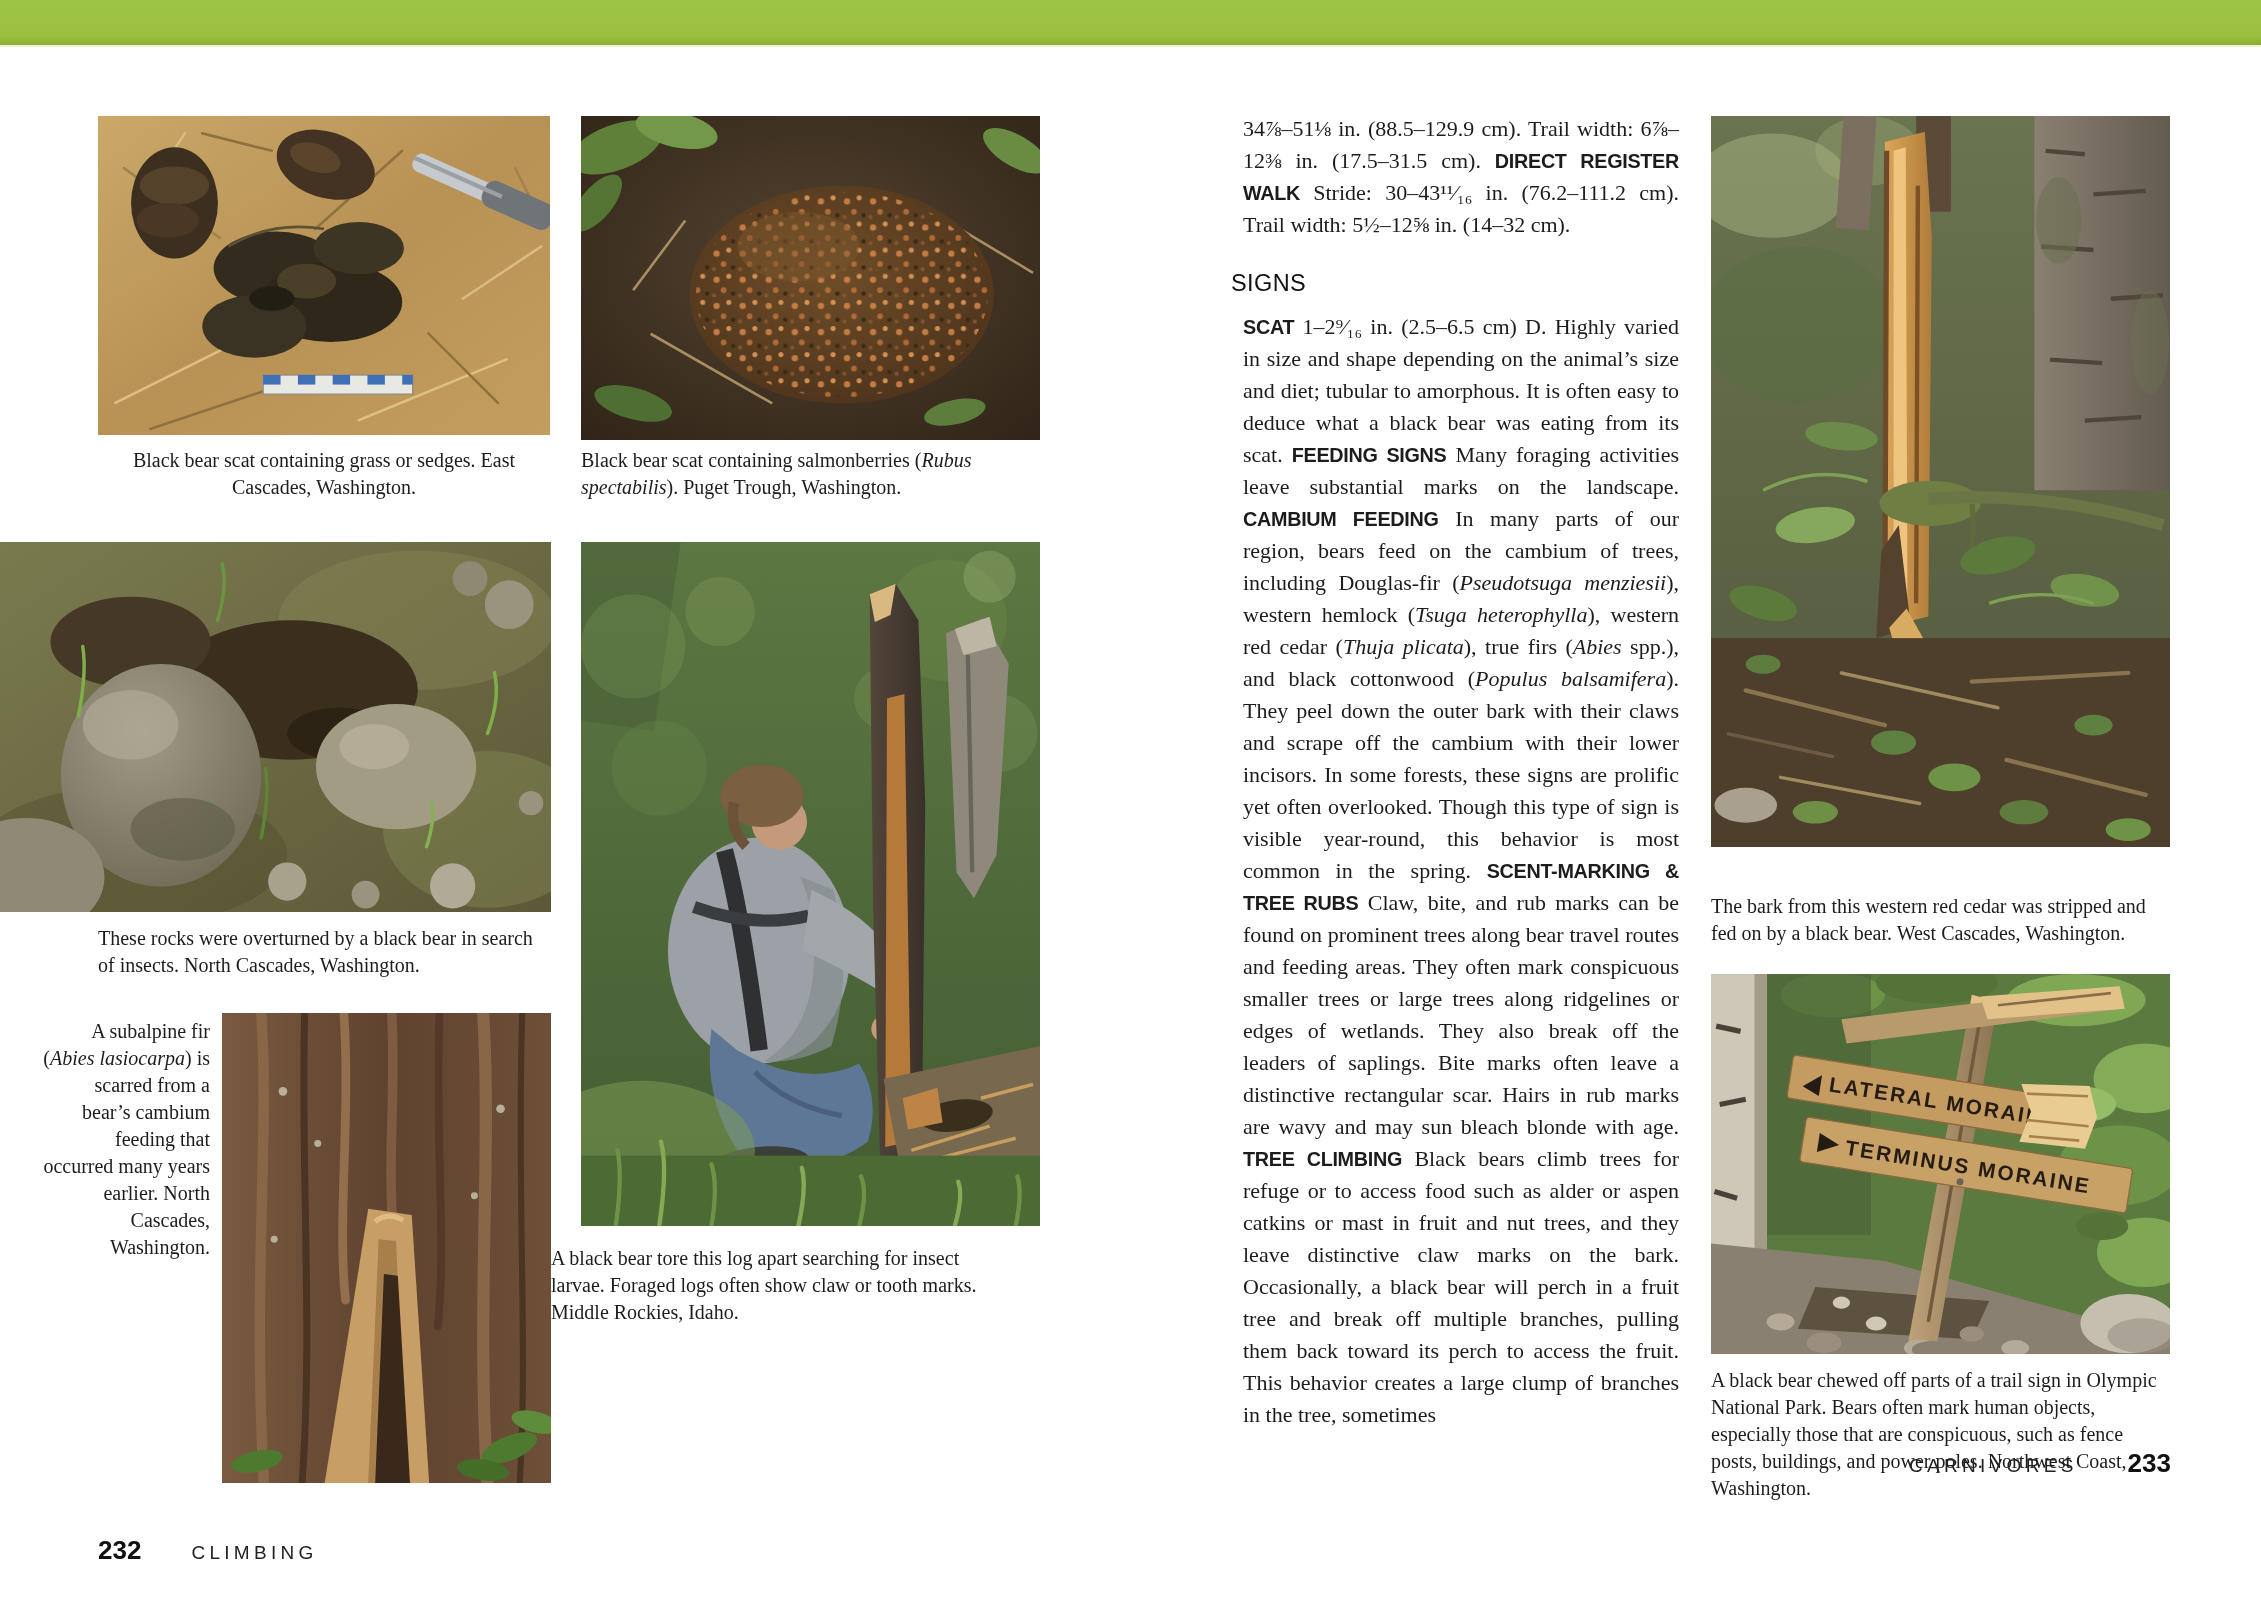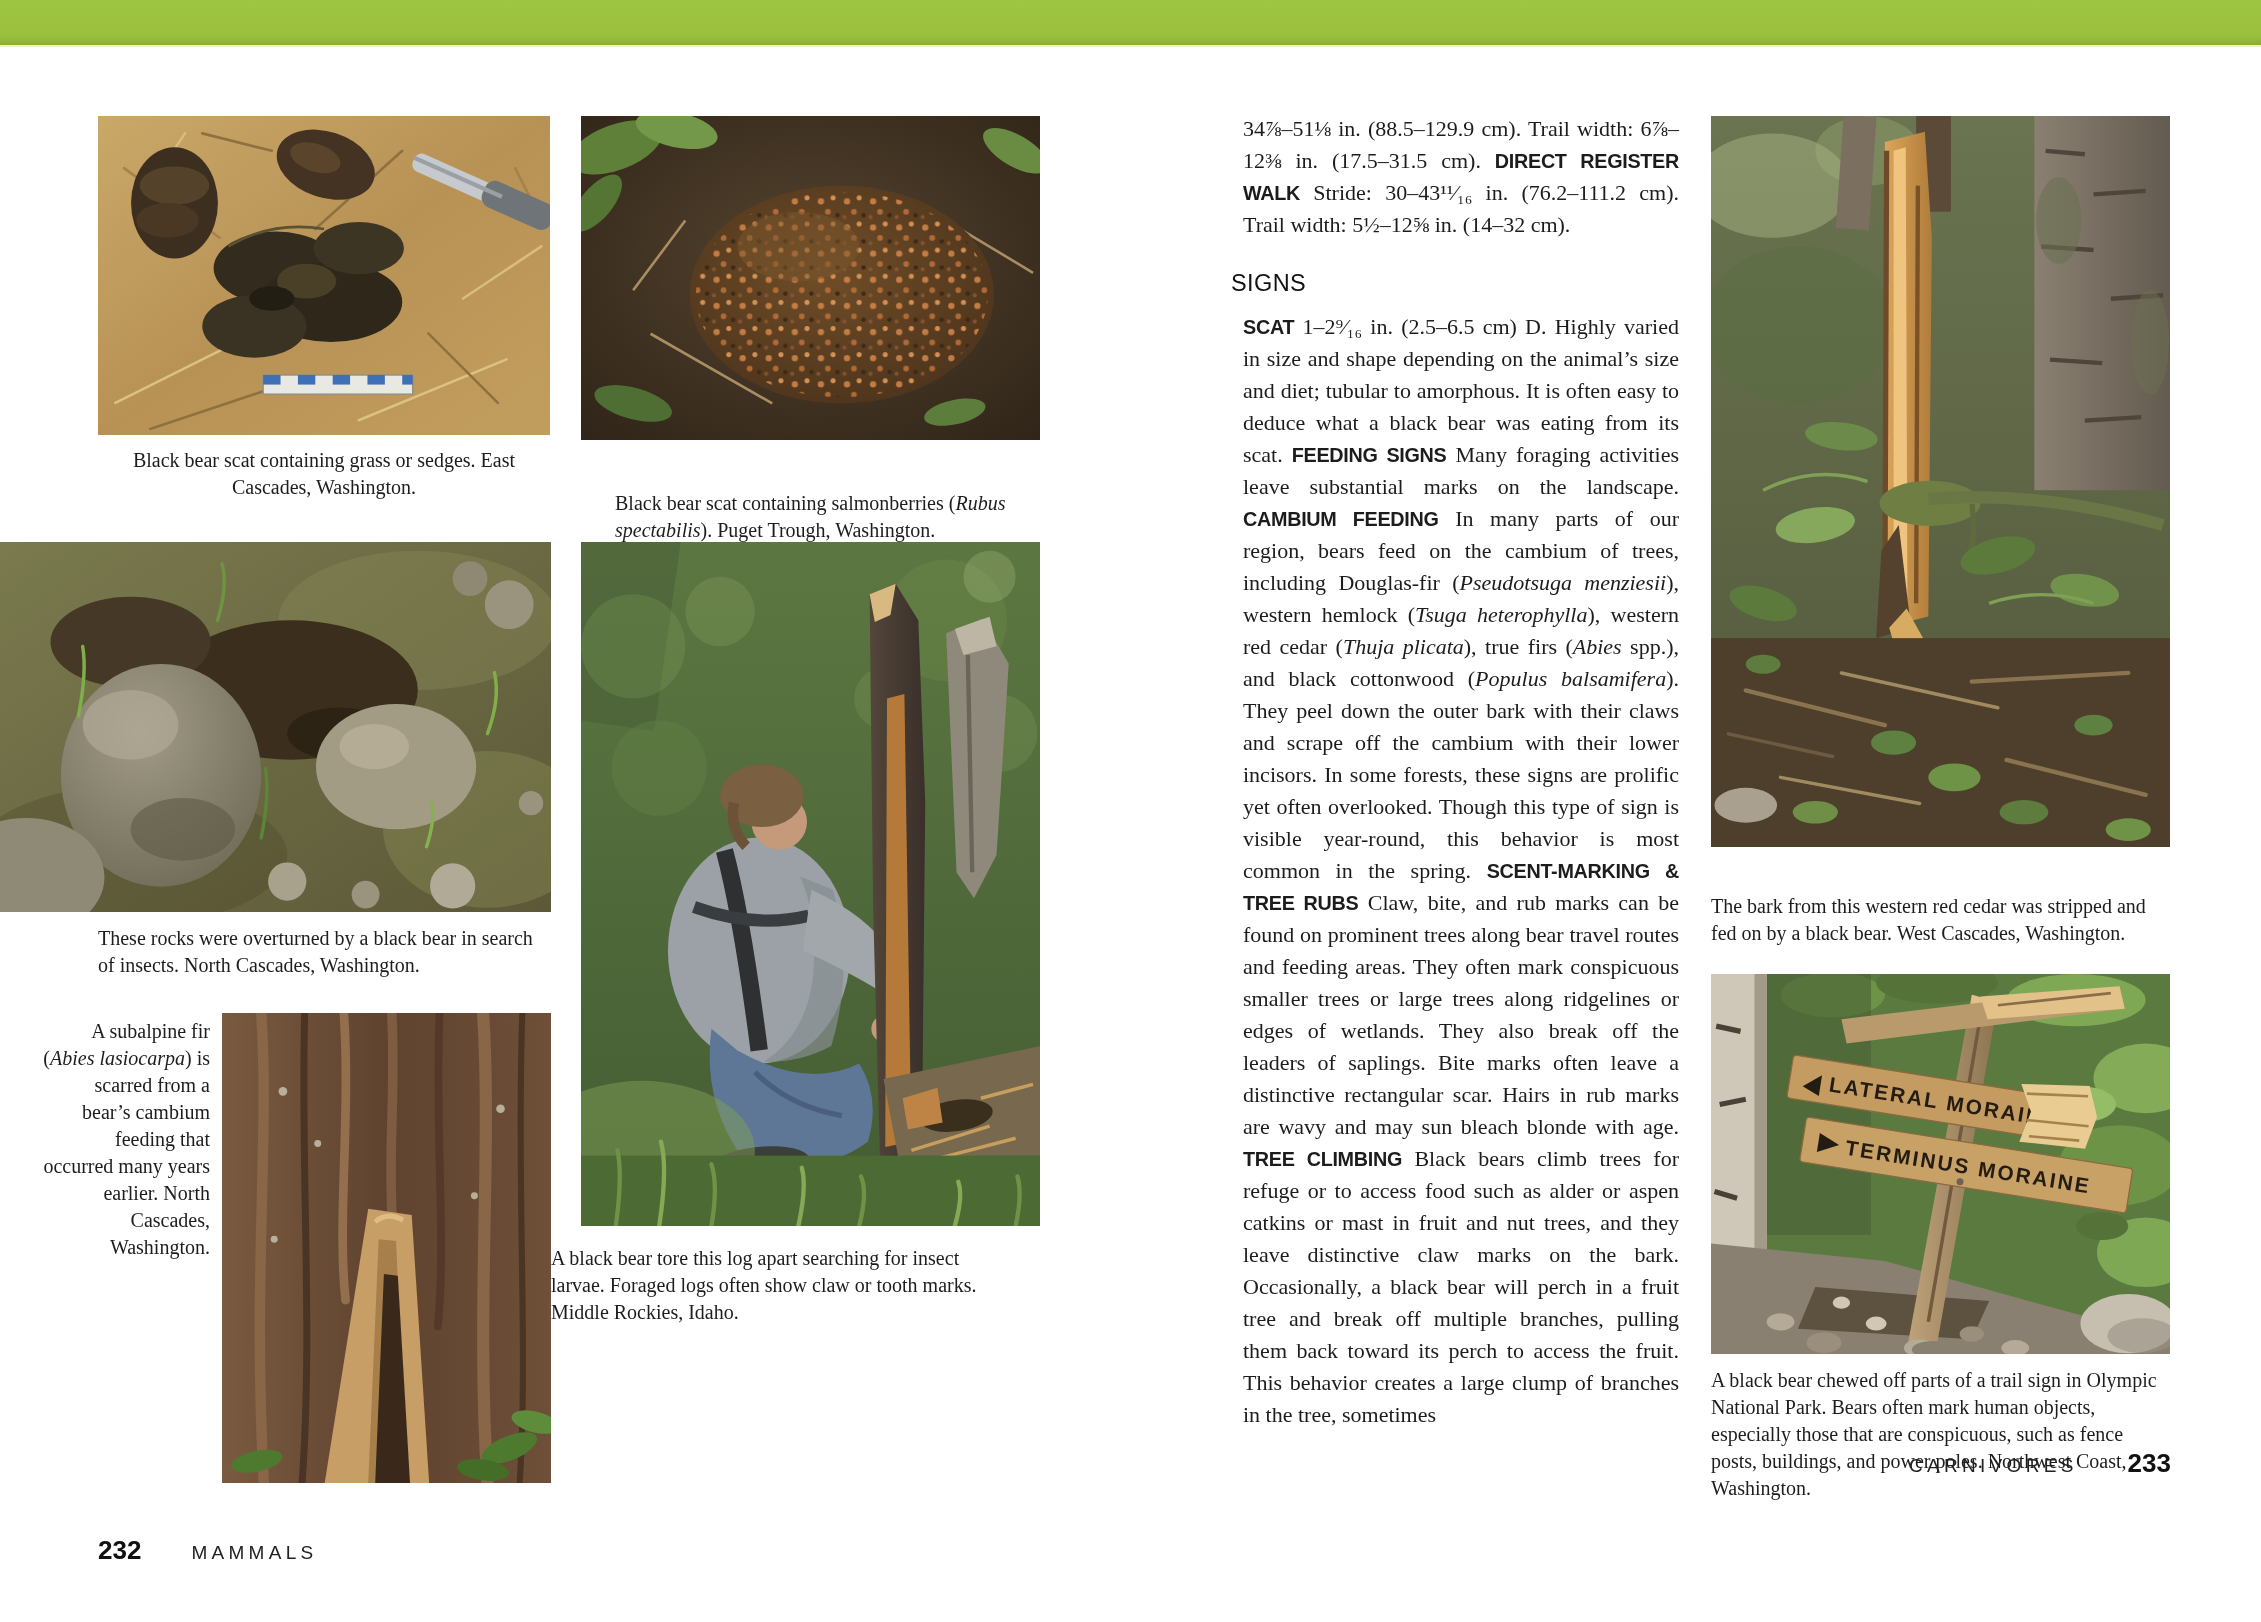--- a/index.html
+++ b/index.html
@@ -6,21 +6,21 @@
   .spread{position:relative;width:2261px;height:1622px;background:#ffffff;
           font-family:"Liberation Serif",serif;color:#1c1c1c;overflow:hidden;}
   .top-bar{position:absolute;left:0;top:0;width:2261px;height:45px;
            background:linear-gradient(to bottom,#9fc544 0%,#9ac03d 80%,#8bad31 100%);
            border-bottom:2.6px solid #edf2d4;}
   .photo{position:absolute;overflow:hidden;background:#6b6b4a;}
   .photo svg{display:block;width:100%;height:100%;}
   .caption{position:absolute;font-size:20px;line-height:27px;color:#1d1d1d;}
   .caption .seg-i{font-style:italic;}
   .cap-a{left:98px;top:447px;width:452px;text-align:center;}
-  .cap-b{left:615px;top:447px;width:459px;margin-top:43px;}
+  .cap-b{left:581px;top:447px;width:459px;}
   .cap-c{left:98px;top:925px;width:452px;}
   .cap-d{left:43px;top:1018px;width:167px;text-align:right;}
   .cap-e{left:551px;top:1245px;width:459px;}
   .cap-f{left:1711px;top:861px;width:456px;margin-top:32px;}
   .cap-g{left:1711px;top:1367px;width:459px;}
   .photo-a{left:98px;top:116px;width:452px;height:319px;}
   .photo-b{left:581px;top:116px;width:459px;height:324px;}
   .photo-c{left:0;top:542px;width:551px;height:370px;}
   .photo-d{left:222px;top:1013px;width:329px;height:470px;}
   .photo-e{left:581px;top:542px;width:459px;height:684px;}
@@ -305,21 +305,21 @@
           <path d="M430 787 Q440 752 434 736" stroke="#86a956" stroke-width="5"></path>
           <path d="M500 787 Q508 750 502 730" stroke="#6f9346" stroke-width="5"></path>
         </g>
       </svg>
     </figure>
 
     <figcaption class="caption cap-e"><span class="seg-n">A black bear tore this log apart searching for insect larvae. Foraged logs often show claw or tooth marks. Middle Rockies, Idaho.</span></figcaption>
 
     <footer class="page-footer footer-left">
       <span class="page-num">232</span>
-      <span class="running-head">MAMMALS</span>
+      <span class="running-head">CLIMBING</span>
     </footer>
   </section>
 
   <section>
 
     <div class="body-col">
       <p><span class="seg-n">34⅞–51⅛ in. (88.5–129.9 cm). Trail width: 6⅞–12⅜ in. (17.5–31.5 cm). </span><span class="seg-b">DIRECT REGISTER WALK</span><span class="seg-n"> Stride: 30–43¹¹⁄₁₆ in. (76.2–111.2 cm). Trail width: 5½–12⅝ in. (14–32 cm).</span></p>
       <h2 class="signs-heading">SIGNS</h2>
       <p><span class="seg-b">SCAT</span><span class="seg-n"> 1–2⁹⁄₁₆ in. (2.5–6.5 cm) D. Highly varied in size and shape depending on the animal’s size and diet; tubular to amorphous. It is often easy to deduce what a black bear was eating from its scat. </span><span class="seg-b">FEEDING SIGNS</span><span class="seg-n"> Many foraging activities leave substantial marks on the landscape. </span><span class="seg-b">CAMBIUM FEEDING</span><span class="seg-n"> In many parts of our region, bears feed on the cambium of trees, including Douglas-fir (</span><span class="seg-i">Pseudotsuga menziesii</span><span class="seg-n">), western hemlock (</span><span class="seg-i">Tsuga heterophylla</span><span class="seg-n">), western red cedar (</span><span class="seg-i">Thuja plicata</span><span class="seg-n">), true firs (</span><span class="seg-i">Abies</span><span class="seg-n"> spp.), and black cottonwood (</span><span class="seg-i">Populus balsamifera</span><span class="seg-n">). They peel down the outer bark with their claws and scrape off the cambium with their lower incisors. In some forests, these signs are prolific yet often overlooked. Though this type of sign is visible year-round, this behavior is most common in the spring. </span><span class="seg-b">SCENT-MARKING &amp; TREE RUBS</span><span class="seg-n"> Claw, bite, and rub marks can be found on prominent trees along bear travel routes and feeding areas. They often mark conspicuous smaller trees or large trees along ridgelines or edges of wetlands. They also break off the leaders of saplings. Bite marks often leave a distinctive rectangular scar. Hairs in rub marks are wavy and may sun bleach blonde with age. </span><span class="seg-b">TREE CLIMBING</span><span class="seg-n"> Black bears climb trees for refuge or to access food such as alder or aspen catkins or mast in fruit and nut trees, and they leave distinctive claw marks on the bark. Occasionally, a black bear will perch in a fruit tree and break off multiple branches, pulling them back toward its perch to access the fruit. This behavior creates a large clump of branches in the tree, sometimes</span></p>
     </div>

